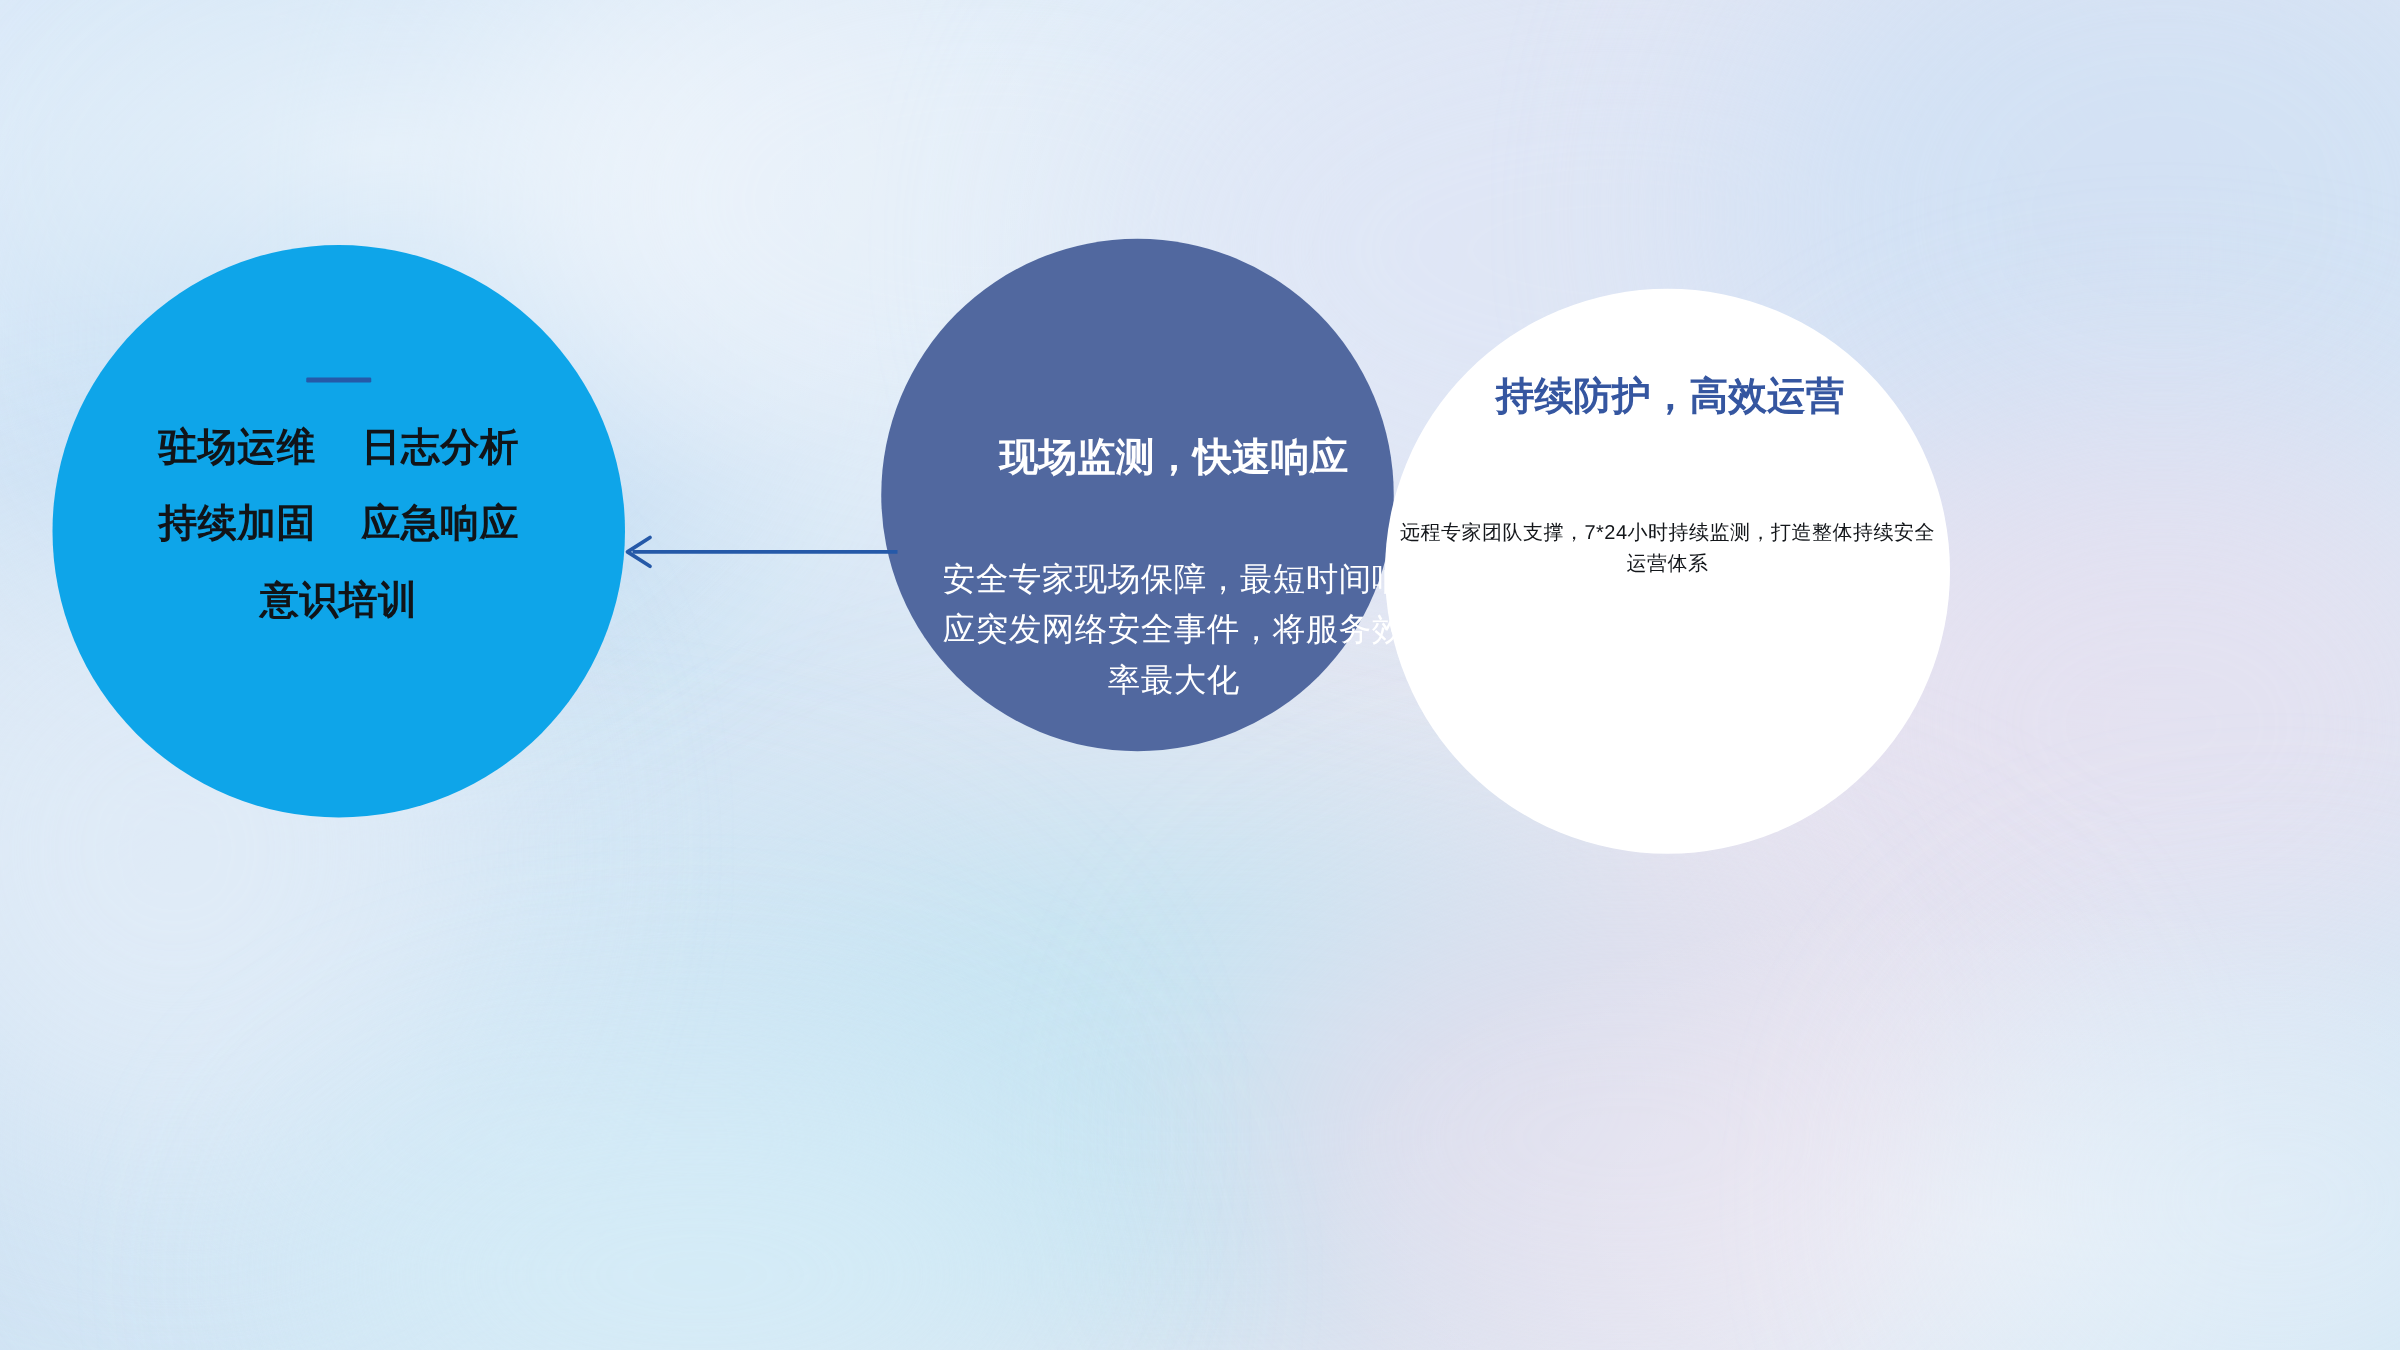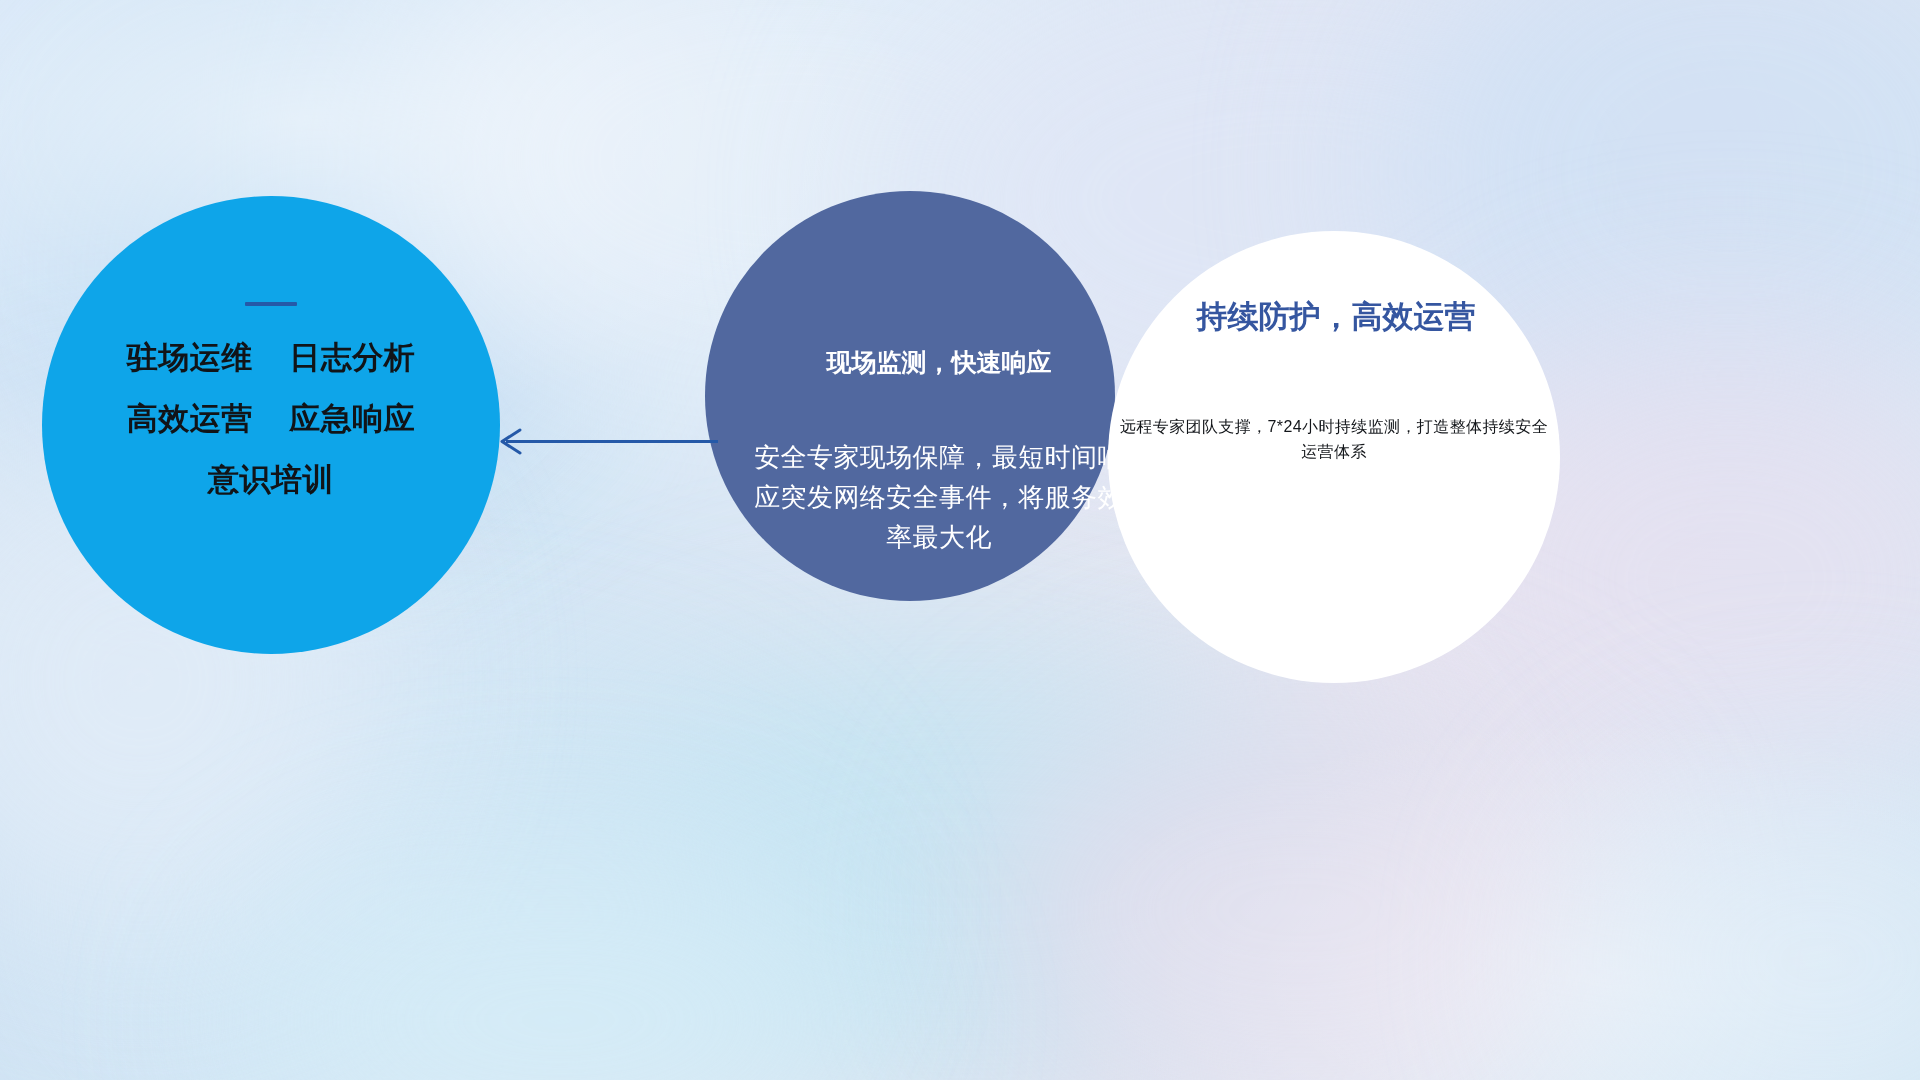--- a/index.html
+++ b/index.html
@@ -115,21 +115,21 @@
   
   .mid-inner {
     position: absolute;
     left: 48px;
     top: 158px;
     width: 372px;
     text-align: center;
     z-index: 6;
   }
   .mid-title {
-    font-size: 25px;
+    font-size: 31px;
     font-weight: 700;
     color: #ffffff;
     line-height: 1.1;
     white-space: nowrap;
   }
   .mid-body {
     margin-top: 60px;
     font-size: 26px;
     font-weight: 400;
     color: #ffffff;
@@ -195,21 +195,21 @@
   <div class="bg-blob blob-i"></div>
   <div class="bg-blob blob-j"></div>
   <div class="bg-blob blob-k"></div>
   <div class="bg-blob blob-l"></div>
   <div class="bg-sheen"></div>
 
   <div class="circle circle-left">
     <div class="left-inner">
       <div class="rule"></div>
       <div class="left-line">驻场运维    日志分析</div>
-      <div class="left-line">高效运营    应急响应</div>
+      <div class="left-line">持续加固    应急响应</div>
       <div class="left-line">意识培训</div>
     </div>
   </div>
 
   <div class="circle circle-mid">
     <div class="mid-inner">
       <div class="mid-title">现场监测，快速响应</div>
       <div class="mid-body">安全专家现场保障，最短时间响应突发网络安全事件，将服务效率最大化</div>
     </div>
   </div>

